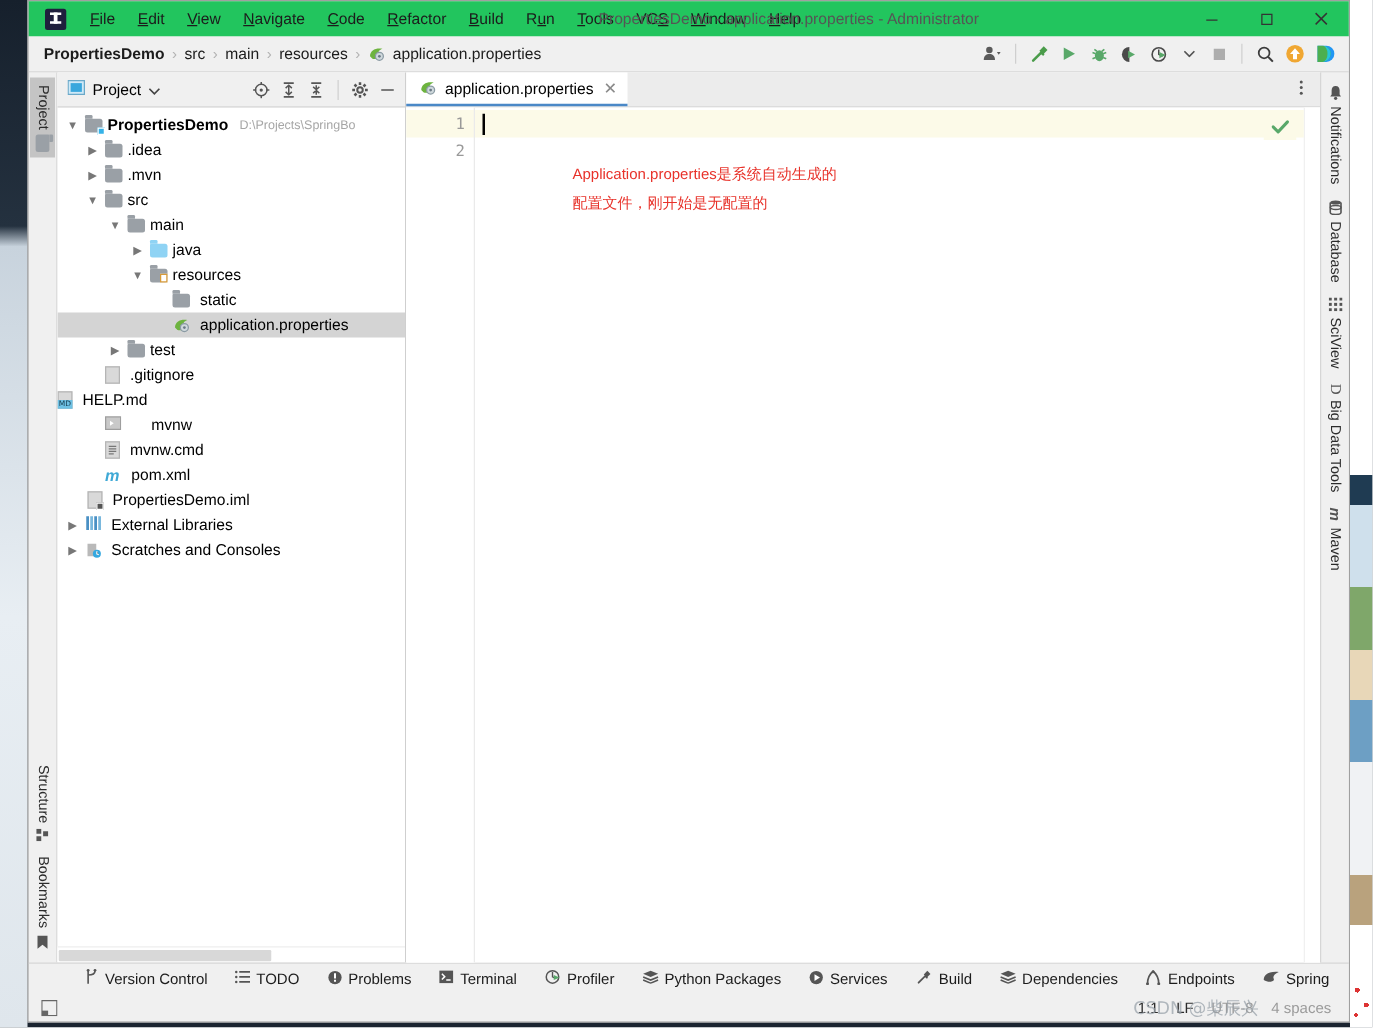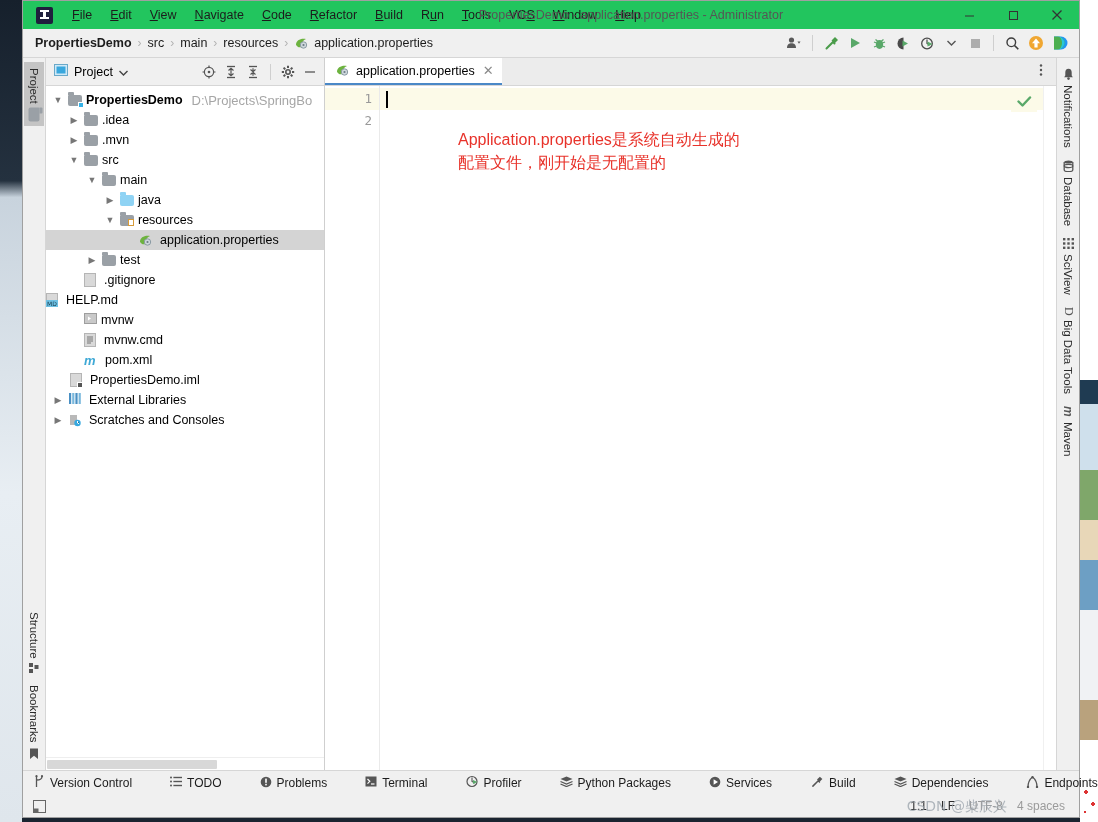--- a/index.html
+++ b/index.html
@@ -168,21 +168,21 @@
 
   .tree { flex: 1; overflow: hidden; padding-top: 4px; font-size: 12.5px; }
   .tree-row {
     height: 20px; display: flex; align-items: center; gap: 4px;
     padding-right: 4px; white-space: nowrap;
   }
   .tree-row.selected { background: #d4d4d4; }
   .chev { width: 12px; display: flex; justify-content: center; color: #777; font-size: 9px; flex: none; }
   .tree-label { }
   .tree-label.bold { font-weight: bold; }
-  .tree-path { color: #a6a6a6; font-size: 13px; margin-left: 5px; }
+  .tree-path { color: #a6a6a6; font-size: 10px; margin-left: 5px; }
 
   .hscroll {
     height: 12px; background: #fff; border-top: 1px solid #eee;
     display: flex; align-items: center; padding: 0 1px;
   }
   .hscroll-thumb { height: 9px; width: 170px; background: #d8d8d8; border-radius: 1px; }
 
   
   .editor-col { flex: 1; display: flex; flex-direction: column; min-width: 0; background: #fff; }
   .tabbar {
@@ -215,21 +215,21 @@
   .code {
     flex: 1; position: relative; padding-top: 2px; min-width: 0;
   }
   .code-line { height: 22px; line-height: 22px; position: relative; padding-left: 6px; }
   .code-line.cur { background: #fcfae8; }
   .caret {
     position: absolute; left: 6px; top: 3px; width: 2px; height: 17px; background: #000;
   }
   .annotation {
     position: absolute; left: 78px; top: 42px;
-    color: #e8322a; font-size: 16px; line-height: 23px;
+    color: #e8322a; font-size: 12px; line-height: 23px;
     white-space: pre-line;
   }
   .inspect-widget {
     position: absolute; right: 6px; top: 4px;
     width: 26px; height: 22px;
     display: flex; align-items: center; justify-content: center;
     background: #fcfae8;
   }
   .err-stripe {
     width: 12px; background: #fff; flex: none; border-left: 1px solid #f0f0f0;
@@ -239,21 +239,21 @@
   .strip-right {
     width: 22px; background: #f0f0f0;
     border-left: 1px solid #d6d6d6;
     display: flex; flex-direction: column; align-items: center; padding-top: 4px;
   }
 
   
   .toolwindow-bar {
     height: 24px; min-height: 24px;
     background: #f0f0f0; border-top: 1px solid #d6d6d6;
-    display: flex; align-items: center; gap: 16px;
+    display: flex; align-items: center; padding-left: 34px; gap: 0;
   }
   .tw-btn {
     display: flex; align-items: center; gap: 5px;
     padding: 0 11px; font-size: 12px; color: #1c1c1c; white-space: nowrap;
   }
   .statusbar {
     height: 22px; min-height: 22px;
     background: #f0f0f0;
     display: flex; align-items: center; padding-left: 8px;
     position: relative; font-size: 12px;
@@ -584,20 +584,24 @@
           <span class="folder blue"></span>
           <span class="tree-label">java</span>
         </div>
 
         <div class="tree-row" style="padding-left:58px">
           <span class="chev">▼</span>
           <span class="folder res"></span>
           <span class="tree-label">resources</span>
         </div>
 
+        <div class="tree-row" style="padding-left:92px">
+          <span class="folder"></span>
+          <span class="tree-label" style="margin-left:4px">static</span>
+        </div>
 
 
         <div class="tree-row selected" style="padding-left:92px">
           <span class="spring-ico">
             <svg width="15" height="13" viewBox="0 0 15 13">
               <path d="M2,8 C2,3 7,1 12,2 C9,3 8,5 9,7 C10,9 7,11 4,10 Z" fill="#6db33f"></path>
               <circle cx="9.5" cy="8" r="3.2" fill="#cfd8dc" stroke="#8a9aa3" stroke-width="1"></circle>
               <circle cx="9.5" cy="8" r="1.1" fill="#6b7a85"></circle>
             </svg>
           </span>
@@ -620,21 +624,21 @@
           <span class="tree-label" style="margin-left:4px">HELP.md</span>
         </div>
 
         <div class="tree-row" style="padding-left:38px">
           <span>
             <svg width="13" height="13" viewBox="0 0 13 13">
                 <rect x="0.5" y="1.5" width="12" height="10" fill="#c9c9c9" stroke="#9e9e9e"></rect>
                 <path d="M4,4.5 L7,6.5 L4,8.5 Z" fill="#fff"></path>
               </svg>
           </span>
-          <span class="tree-label" style="margin-left:0">mvnw</span>
+          <span class="tree-label" style="margin-left:20px">mvnw</span>
         </div>
 
         <div class="tree-row" style="padding-left:38px">
           <span class="file-ico">
             <svg width="10" height="12" viewBox="0 0 10 12">
                 <line x1="2" y1="3" x2="8" y2="3" stroke="#777"></line>
                 <line x1="2" y1="5" x2="8" y2="5" stroke="#777"></line>
                 <line x1="2" y1="7" x2="8" y2="7" stroke="#777"></line>
                 <line x1="2" y1="9" x2="6" y2="9" stroke="#777"></line>
               </svg>

